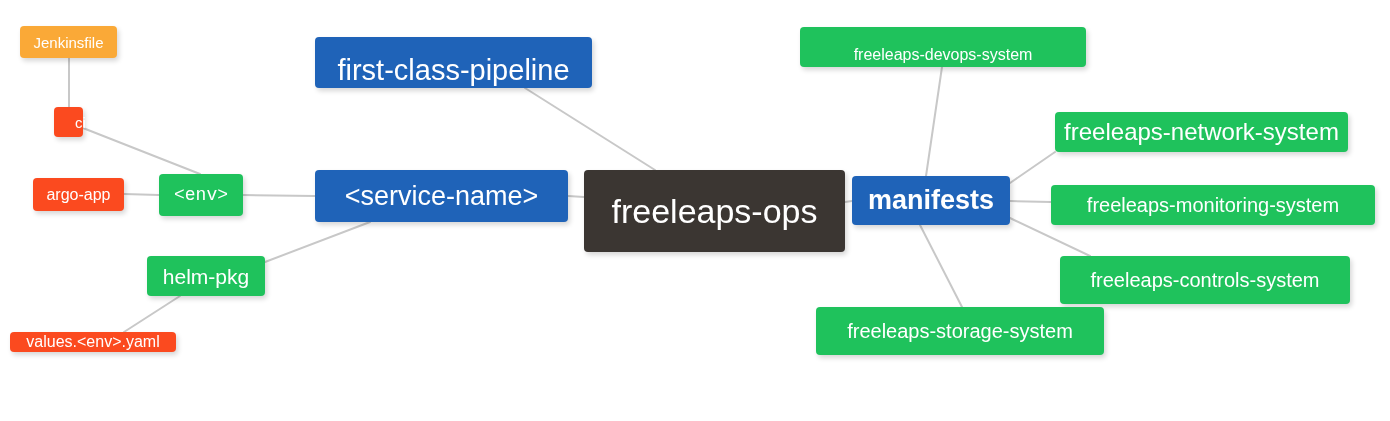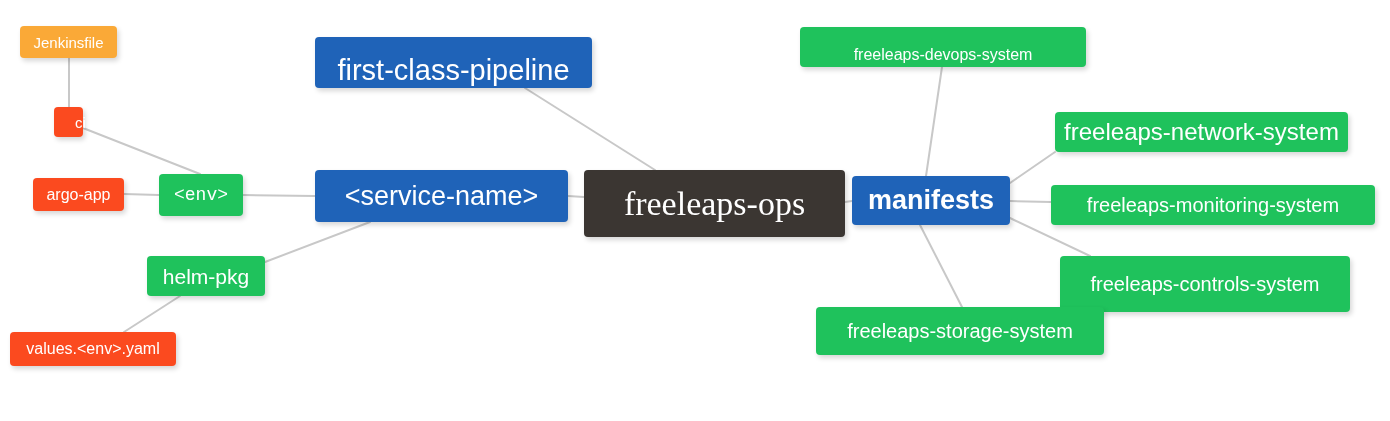--- a/index.html
+++ b/index.html
@@ -80,44 +80,44 @@
       </div>
       <div class="node c-red" style="left: 33px; top: 178px; width: 91px; height: 33px;">
         <span style="font-size: 16px;">argo-app</span>
       </div>
       <div class="node c-green" style="left: 159px; top: 174px; width: 84px; height: 42px;">
         <span style="font-size: 18px; font-family: Liberation Mono, monospace;">&lt;env&gt;</span>
       </div>
       <div class="node c-green" style="left: 147px; top: 256px; width: 118px; height: 40px;">
         <span style="font-size: 21px;">helm-pkg</span>
       </div>
-      <div class="node c-red" style="left: 10px; top: 332px; width: 166px; height: 34px;">
+      <div class="node c-red" style="left: 10px; top: 332px; width: 166px; height: 20px;">
         <span style="font-size: 16px;">values.&lt;env&gt;.yaml</span>
       </div>
       <div class="node c-blue" style="left: 315px; top: 37px; width: 277px; height: 51px;">
         <span style="font-size: 29px; margin-top: 15px;">first-class-pipeline</span>
       </div>
       <div class="node c-blue" style="left: 315px; top: 170px; width: 253px; height: 52px;">
         <span style="font-size: 27px;">&lt;service-name&gt;</span>
       </div>
-      <div class="node c-root" style="left: 584px; top: 170px; width: 261px; height: 67px; font-family: Liberation Serif, serif;">
+      <div class="node c-root" style="left: 584px; top: 170px; width: 261px; height: 82px;">
         <span style="font-size: 34px;">freeleaps-ops</span>
       </div>
       <div class="node c-blue" style="left: 852px; top: 176px; width: 158px; height: 49px;">
         <span style="font-size: 27px; font-weight: bold;">manifests</span>
       </div>
       <div class="node c-green" style="left: 800px; top: 27px; width: 286px; height: 40px;">
         <span style="font-size: 16px; margin-top: 16px;">freeleaps-devops-system</span>
       </div>
       <div class="node c-green" style="left: 1055px; top: 112px; width: 293px; height: 40px;">
         <span style="font-size: 24px;">freeleaps-network-system</span>
       </div>
       <div class="node c-green" style="left: 1051px; top: 185px; width: 324px; height: 40px;">
         <span style="font-size: 20px;">freeleaps-monitoring-system</span>
       </div>
-      <div class="node c-green" style="left: 1060px; top: 256px; width: 290px; height: 56px;">
+      <div class="node c-green" style="left: 1060px; top: 256px; width: 290px; height: 48px;">
         <span style="font-size: 20px;">freeleaps-controls-system</span>
       </div>
       <div class="node c-green" style="left: 816px; top: 307px; width: 288px; height: 48px;">
         <span style="font-size: 20px;">freeleaps-storage-system</span>
       </div>
     </div>
 </div>
 
 </body></html>

